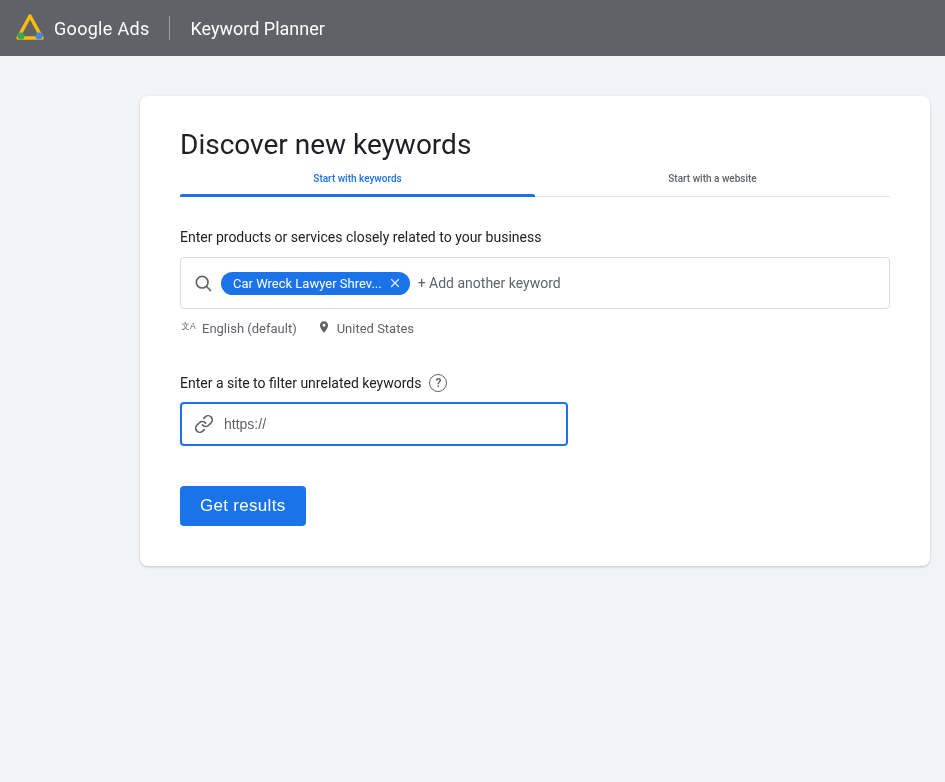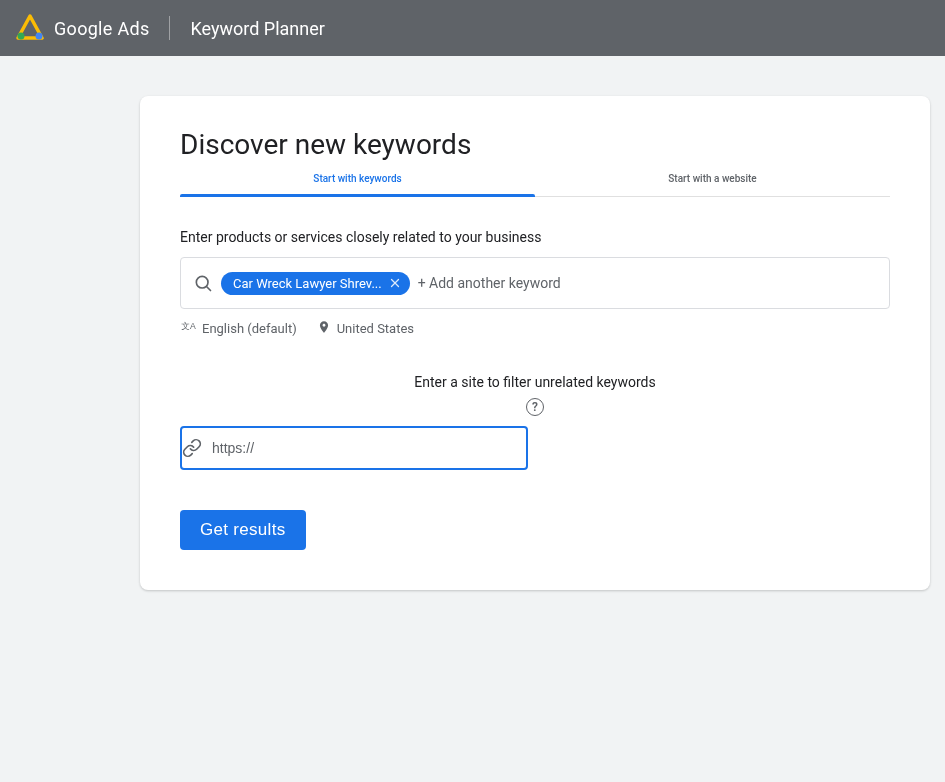--- a/index.html
+++ b/index.html
@@ -167,44 +167,43 @@
     .site-filter-section {
       margin-top: 36px;
     }
     .site-filter-label {
       display: flex;
       align-items: center;
       gap: 8px;
       font-size: 14px;
       color: #202124;
       margin-bottom: 10px;
-      flex-direction: column;
     }
     .help-icon {
       width: 18px;
       height: 18px;
       border: 1.5px solid #5f6368;
       border-radius: 50%;
       display: inline-flex;
       align-items: center;
       justify-content: center;
       font-size: 12px;
       color: #5f6368;
       cursor: pointer;
       font-weight: 600;
       line-height: 1;
     }
     .site-input-box {
       border: 2px solid #1a73e8;
       border-radius: 4px;
       display: flex;
       align-items: center;
-      padding: 10px 0;
+      padding: 10px 12px;
       gap: 10px;
-      width: 348px;
+      width: 388px;
     }
     .link-icon {
       color: #5f6368;
       display: flex;
       align-items: center;
     }
     .site-input {
       border: none;
       outline: none;
       font-size: 14px;

